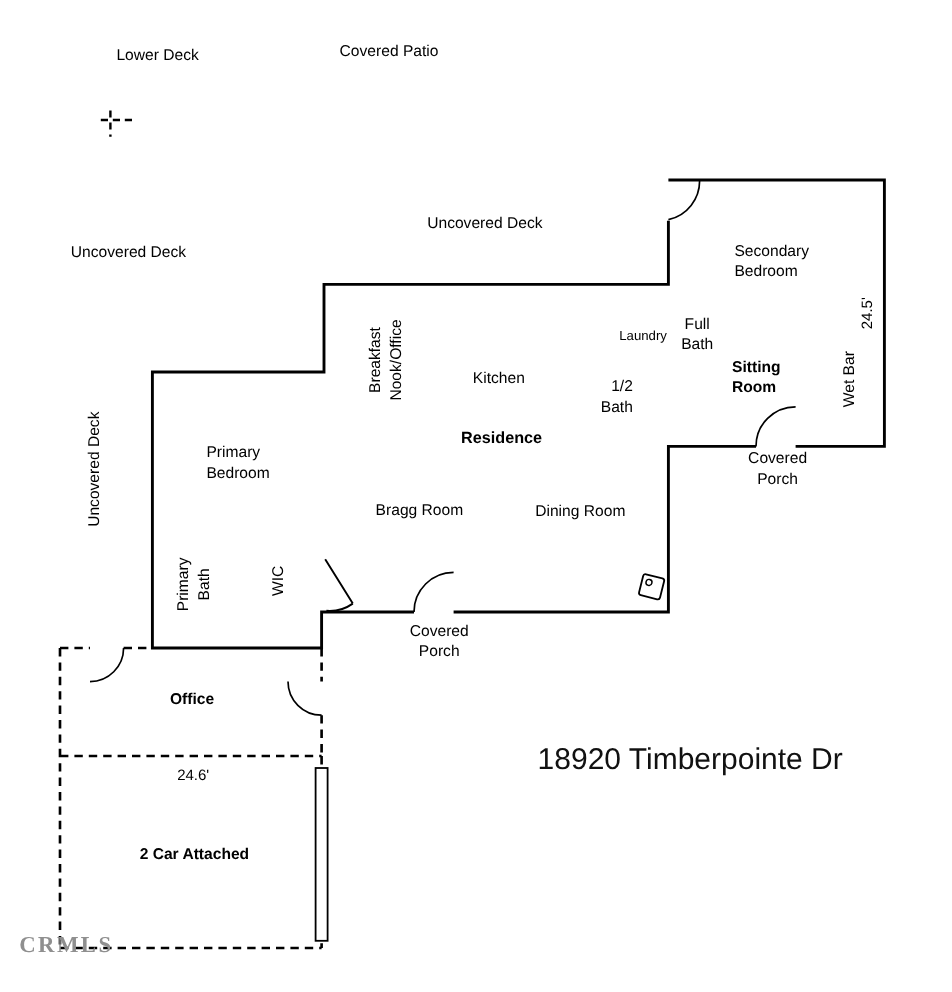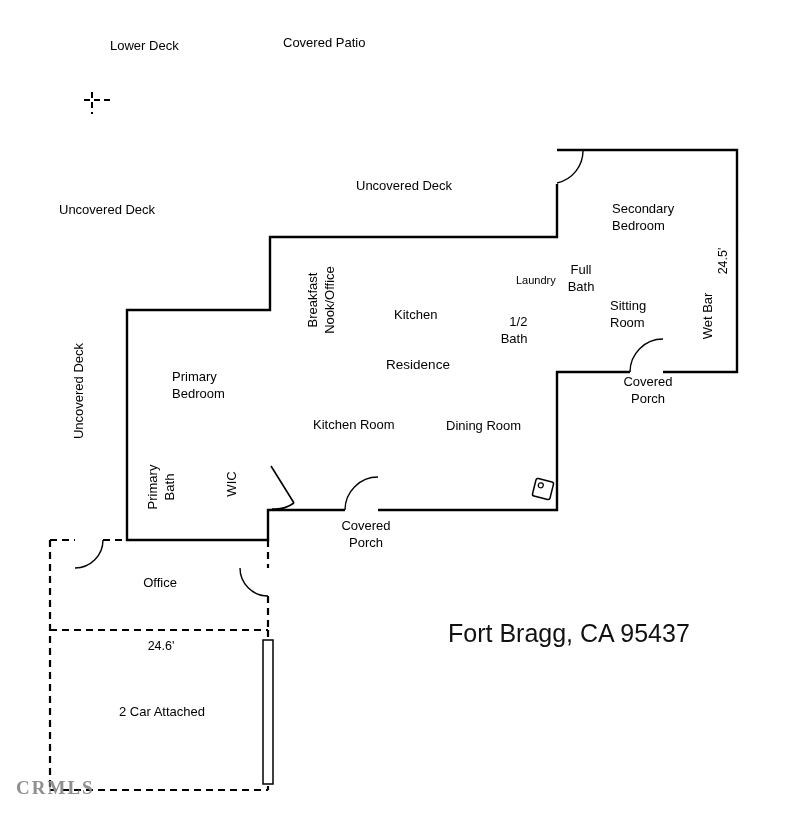--- a/index.html
+++ b/index.html
@@ -4,21 +4,21 @@
 <style>
   html,body {margin:0; padding:0; background:#ffffff;}
   .plan {
     position:relative; width:793px; height:827px; background:#ffffff;
     font-family:"Liberation Sans", sans-serif; color:#000; overflow:hidden;
   }
   .plan svg {position:absolute; left:0; top:0;}
   .lbl {position:absolute; font-size:13px; line-height:17px; white-space:pre-line;}
   .ctr {transform:translateX(-50%); text-align:center;}
   .rot {transform:translate(-50%,-50%) rotate(-90deg); text-align:center; white-space:pre-line;}
-  .b  {font-weight:normal;}
+  .b  {font-weight:bold;}
   .sm {font-size:11px;}
   .dim{font-size:12.5px;}
   .addr {position:absolute; left:448px; top:618px; font-size:25px; line-height:30px; color:#111;}
   .wm {
     position:absolute; left:16px; top:777px; font-size:19px; font-weight:bold;
     color:#8f8f8f; letter-spacing:2px; font-family:Liberation Serif, serif;
   }
 </style>
 </head>
 <body>
@@ -50,57 +50,57 @@
     <path d="M 271 466 L 294 503 M 294 503 Q 284 510 272 509" fill="none" stroke="#000" stroke-width="1.6"></path>
 
     <g transform="rotate(14 543 489)">
       <rect x="534" y="480" width="18" height="18" rx="2" fill="#fff" stroke="#000" stroke-width="1.5"></rect>
       <circle cx="540" cy="486" r="2.5" fill="none" stroke="#000" stroke-width="1.2"></circle>
     </g>
 
     <rect x="263" y="640" width="10" height="144" fill="#fff" stroke="#000" stroke-width="1.5"></rect>
   </svg>
 
-  <div class="lbl" style="left:110px; top:37px;text-align:right;">Lower Deck</div>
+  <div class="lbl" style="left:97px; top:37px;text-align:right;">Lower Deck</div>
   <div class="lbl" style="left:283px; top:34px;">Covered Patio</div>
   <div class="lbl" style="left:356px; top:177px;">Uncovered Deck</div>
   <div class="lbl" style="left:59px; top:201px;">Uncovered Deck</div>
   <div class="lbl rot" style="left:78px; top:391px;">Uncovered Deck</div>
 
   <div class="lbl" style="left:612px; top:200px;">Secondary
 Bedroom</div>
   <div class="lbl rot dim" style="left:723px; top:261px;">24.5'</div>
   <div class="lbl rot" style="left:707px; top:316px;">Wet Bar</div>
-  <div class="lbl" style="left:610px; top:297px;">Sitting
+  <div class="lbl" style="left:610px; top:297px;font-weight:bold;">Sitting
 Room</div>
   <div class="lbl ctr" style="left:565px; top:261px;margin-left:16px;">Full
 Bath</div>
   <div class="lbl ctr" style="left:648px; top:373px;">Covered
 Porch</div>
 
   <div class="lbl sm" style="left:478px; top:272px;padding-left:38px;">Laundry</div>
   <div class="lbl rot" style="left:321px; top:300px;">Breakfast
 Nook/Office</div>
   <div class="lbl" style="left:394px; top:294px;margin-top:12px;">Kitchen</div>
   <div class="lbl ctr" style="left:514px; top:313px;text-align:right;">1/2
 Bath</div>
   <div class="lbl ctr b" style="left:418px; top:356px; font-size:13.5px;">Residence</div>
   <div class="lbl" style="left:172px; top:368px;">Primary
 Bedroom</div>
-  <div class="lbl" style="left:313px; top:416px;">Kitchen Room</div>
+  <div class="lbl" style="left:313px; top:416px;">Bragg Room</div>
   <div class="lbl" style="left:446px; top:417px;">Dining Room</div>
   <div class="lbl rot" style="left:161px; top:487px;">Primary
 Bath</div>
   <div class="lbl rot" style="left:231px; top:484px;">WIC</div>
   <div class="lbl ctr" style="left:366px; top:517px;">Covered
 Porch</div>
 
   <div class="lbl ctr b" style="left:160px; top:574px;">Office</div>
   <div class="lbl ctr dim" style="left:161px; top:638px;">24.6'</div>
   <div class="lbl ctr b" style="left:162px; top:703px;">2 Car Attached</div>
 
   <div class="addr">
-    <div>Fort Bragg, CA 95437</div>
+    <div>18920 Timberpointe Dr</div>
   </div>
 
   <div class="wm">CRMLS</div>
 
 </div>
 
 </body></html>

